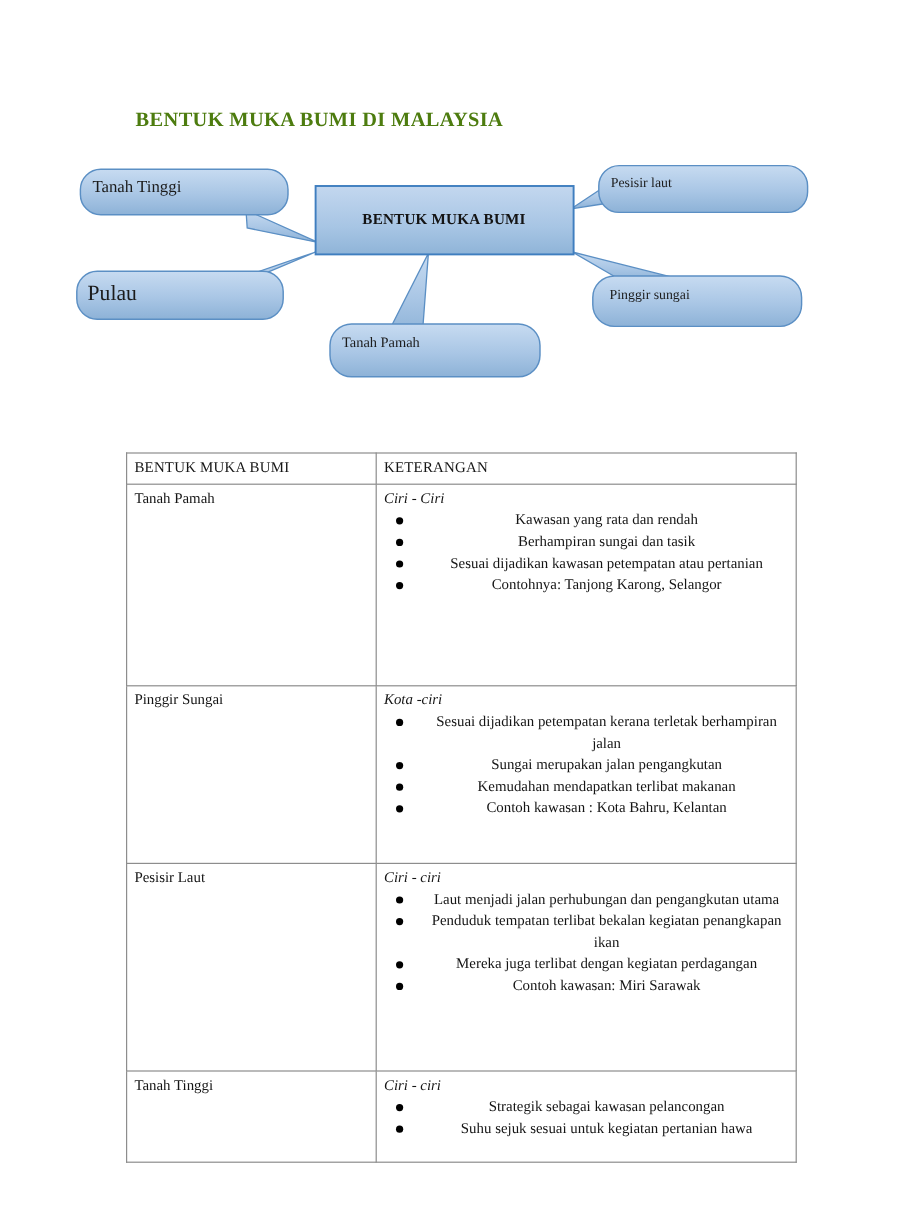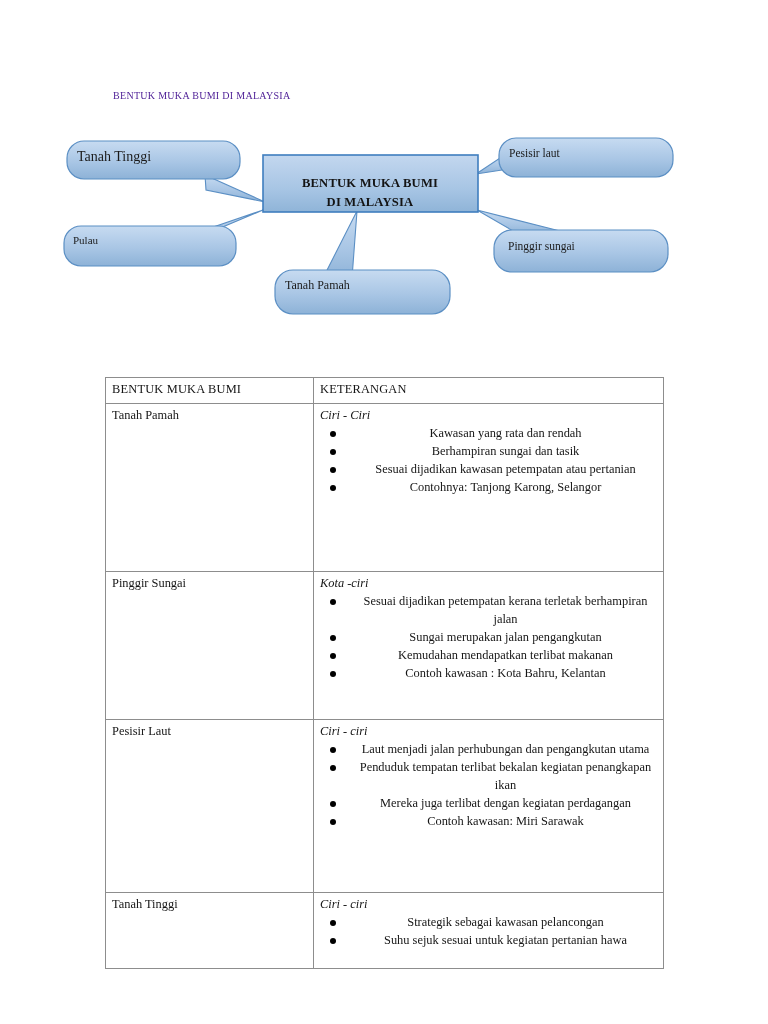--- a/index.html
+++ b/index.html
@@ -14,24 +14,24 @@
     font-family: "Liberation Serif", "DejaVu Serif", serif;
     color: #1a1a1a;
     overflow: hidden;
   }
 
   
   .doc-title {
     position: absolute;
     left: 113px;
     top: 90px;
-    font-size: 10px;
-    font-weight: normal;
+    font-size: 17px;
+    font-weight: bold;
     letter-spacing: 0.3px;
-    color: #4c1d95;
+    color: #4d7c0f;
     white-space: nowrap;
   }
 
   
   .diagram {
     position: absolute;
     left: 0;
     top: 130px;
     width: 768px;
     height: 200px;
@@ -58,21 +58,21 @@
     width: 216px;
     text-align: center;
     font-size: 12.6px;
     font-weight: bold;
     line-height: 19px;
     letter-spacing: 0.2px;
     color: #141414;
   }
 
   .lbl-tanah-tinggi  { left: 77px;  top: 19px;  font-size: 14px; }
-  .lbl-pulau         { left: 73px;  top: 104px; font-size: 11px; }
+  .lbl-pulau         { left: 73px;  top: 104px; font-size: 18px; }
   .lbl-tanah-pamah   { left: 285px; top: 148px; font-size: 12px; }
   .lbl-pesisir-laut  { left: 509px; top: 17px;  font-size: 11.5px; }
   .lbl-pinggir-sungai{ left: 508px; top: 110px; font-size: 11.5px; }
 
   
   .tbl-wrap {
     position: absolute;
     left: 105px;
     top: 377px;
     width: 558px;
@@ -168,21 +168,20 @@
 
     <rect x="499" y="8" width="174" height="39" rx="17" ry="17" fill="url(#gradFill)" stroke="#5b8fc4" stroke-width="1.2"></rect>
 
     <rect x="494" y="100" width="174" height="42" rx="18" ry="18" fill="url(#gradFill)" stroke="#5b8fc4" stroke-width="1.2"></rect>
 
     <rect x="263" y="25" width="215" height="57" fill="url(#gradCenter)" stroke="#3f7ebf" stroke-width="1.6"></rect>
   </svg>
 
   <div class="center-label">
     <div>BENTUK MUKA BUMI</div>
-    <div>DI MALAYSIA</div>
   </div>
 
   <div class="node-label lbl-tanah-tinggi">Tanah Tinggi</div>
 
   <div class="node-label lbl-pulau">Pulau</div>
 
   <div class="node-label lbl-tanah-pamah">Tanah Pamah</div>
 
   <div class="node-label lbl-pesisir-laut">Pesisir laut</div>
 

